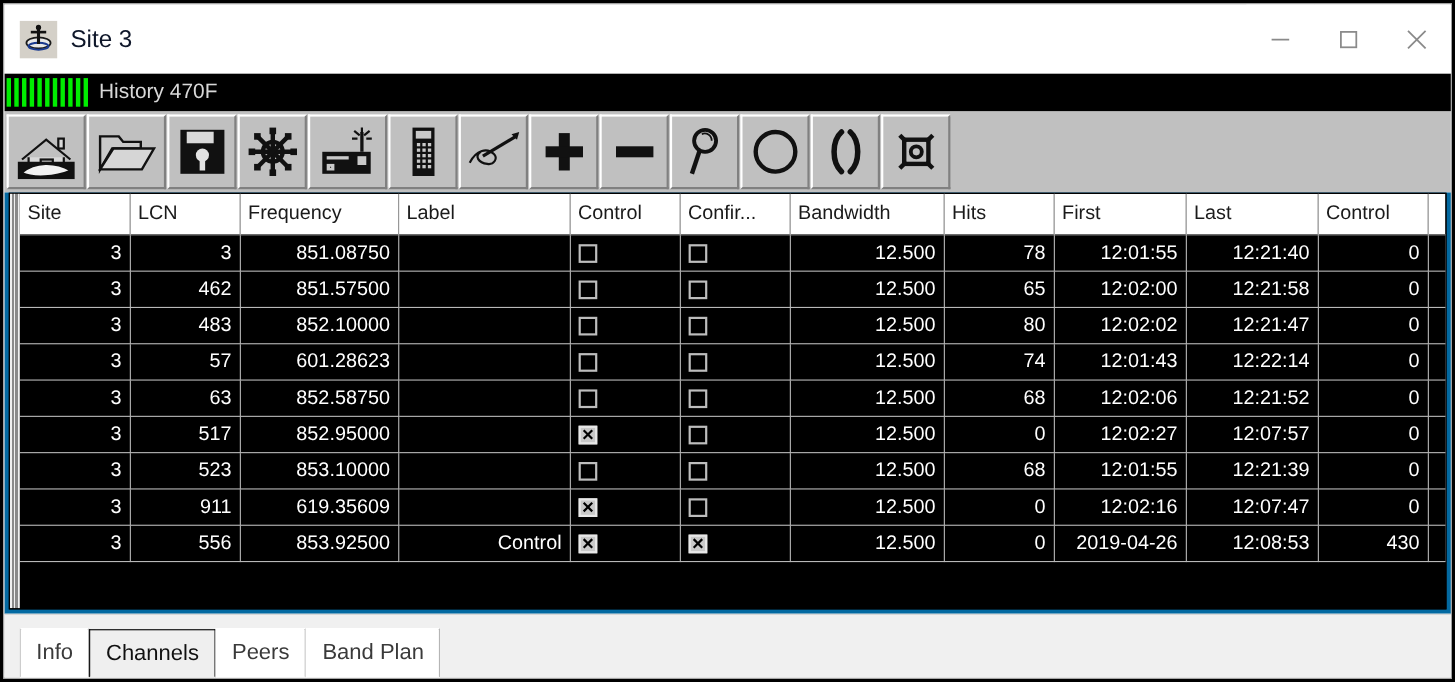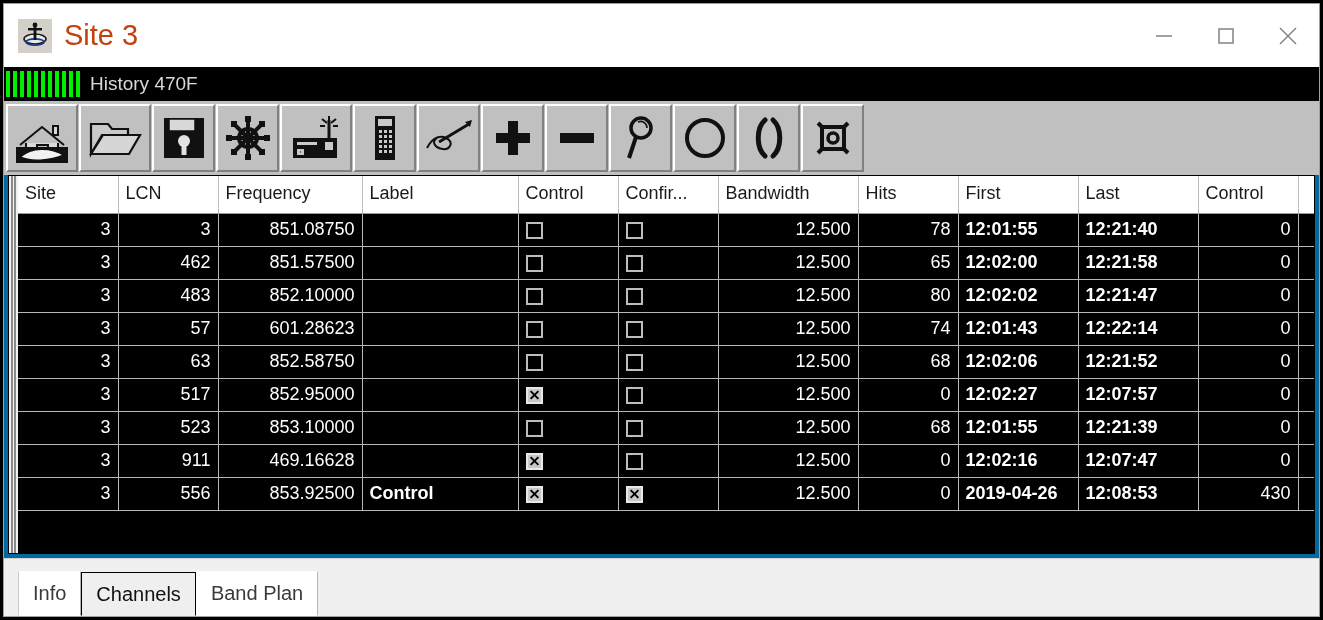--- a/index.html
+++ b/index.html
@@ -46,22 +46,22 @@
   }
   .app-icon {
     width: 34px; height: 34px;
     background: #d4d0c8;
     position: relative;
     flex: none;
     margin-right: 12px;
   }
   .app-icon svg { display: block; }
   .title-text {
-    font-size: 29px;
-    color: #c2410c;
+    font-size: 22px;
+    color: #0f172a;
     font-family: "Liberation Sans", sans-serif;
     white-space: nowrap;
   }
   .win-buttons { display: flex; flex: none; height: 100%; }
   .win-btn {
     width: 62px; height: 100%;
     display: flex; align-items: center; justify-content: center;
     background: #ffffff;
   }
   .win-btn svg { display: block; }
@@ -167,21 +167,21 @@
     color: #ffffff;
     font-size: 18px;
     height: 33px;
     padding: 0 7px;
     border-right: 1px solid #b8b8b8;
     border-bottom: 1px solid #b8b8b8;
     white-space: nowrap;
     overflow: hidden;
   }
   td.num { text-align: right; }
-  td.txt { text-align: left; font-weight: bold; }
+  td.txt { text-align: right; }
   td.chk { text-align: left; padding-left: 8px; }
 
   .cbox {
     display: inline-block;
     width: 17px; height: 17px;
     border: 2px solid #bdbdbd;
     background: #000000;
     position: relative;
     vertical-align: middle;
   }
@@ -567,21 +567,21 @@
                 <td class="num">12.500</td>
                 <td class="num">68</td>
                 <td class="txt">12:01:55</td>
                 <td class="txt">12:21:39</td>
                 <td class="num">0</td>
                 <td></td>
               </tr>
               <tr>
                 <td class="num">3</td>
                 <td class="num">911</td>
-                <td class="num">469.16628</td>
+                <td class="num">619.35609</td>
                 <td class="txt"></td>
                 <td class="chk"><span class="cbox on"></span></td>
                 <td class="chk"><span class="cbox"></span></td>
                 <td class="num">12.500</td>
                 <td class="num">0</td>
                 <td class="txt">12:02:16</td>
                 <td class="txt">12:07:47</td>
                 <td class="num">0</td>
                 <td></td>
               </tr>
@@ -609,19 +609,22 @@
 
     <div class="tabstrip">
       <div class="tabs" id="tabs">
           <div class="tab first">
             <span>Info</span>
           </div>
           <div class="tab selected">
             <span>Channels</span>
           </div>
           <div class="tab">
+            <span>Peers</span>
+          </div>
+          <div class="tab">
             <span>Band Plan</span>
           </div>
         </div>
     </div>
 
   </div>
 </div>
 
 </body></html>

